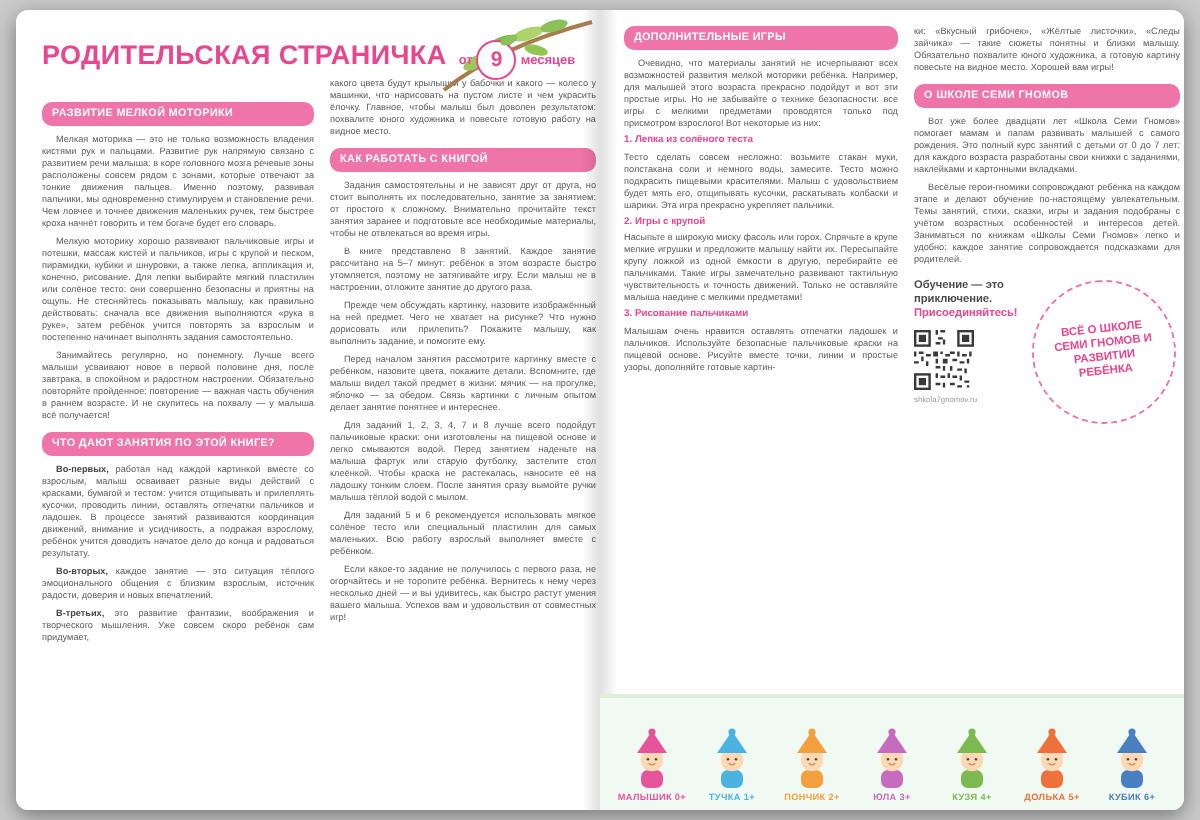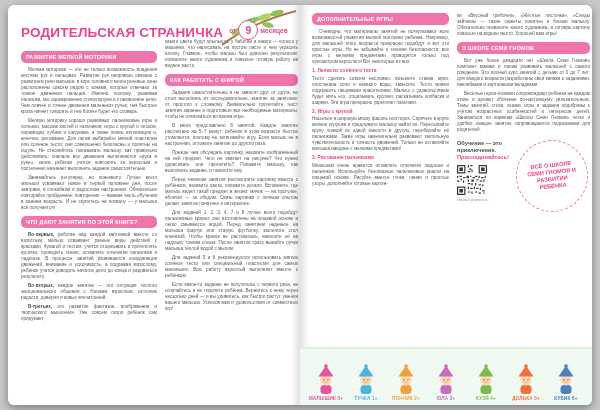--- a/index.html
+++ b/index.html
@@ -8,21 +8,21 @@
   .spread{position:absolute;left:8px;top:5px;width:584px;height:400px;display:flex;
           box-shadow:0 3px 10px rgba(0,0,0,.4);border-radius:6px;}
   .page{position:relative;width:292px;height:400px;background:#ffffff;overflow:hidden;}
   .page.left{border-radius:6px 0 0 6px;}
   .page.right{border-radius:0 6px 6px 0;}
   .page.left::after{content:'';position:absolute;right:0;top:0;bottom:0;width:9px;
           background:linear-gradient(to left,rgba(0,0,0,.12),rgba(0,0,0,0));pointer-events:none;}
   .page.right::before{content:'';position:absolute;left:0;top:0;bottom:0;width:9px;
           background:linear-gradient(to right,rgba(0,0,0,.12),rgba(0,0,0,0));pointer-events:none;}
 
-  .title-row{position:absolute;left:13px;top:15px;display:flex;align-items:flex-end;gap:6px;z-index:2;}
+  .title-row{position:absolute;left:13px;top:15px;display:flex;align-items:flex-start;gap:6px;z-index:2;}
   .page-title{margin:0;font-size:13.5px;font-weight:bold;color:#e8478f;letter-spacing:.2px;white-space:nowrap;}
   .age-badge{display:flex;align-items:center;gap:2px;color:#e8478f;font-weight:bold;}
   .age-pre,.age-suf{font-size:6.5px;}
   .age-circle{position:relative;width:18px;height:18px;border:1.6px solid #e8478f;border-radius:50%;
           display:flex;align-items:center;justify-content:center;font-size:10.5px;background:#fff;}
   .circle-leaf{position:absolute;top:-5px;right:-3px;}
   .branch{position:absolute;right:2px;top:0;z-index:1;}
 
   .col{position:absolute;text-align:justify;color:#5b5b5b;font-size:4.6px;line-height:6px;overflow:hidden;}
   #col1{left:13px;top:46px;width:136px;height:348px;}

